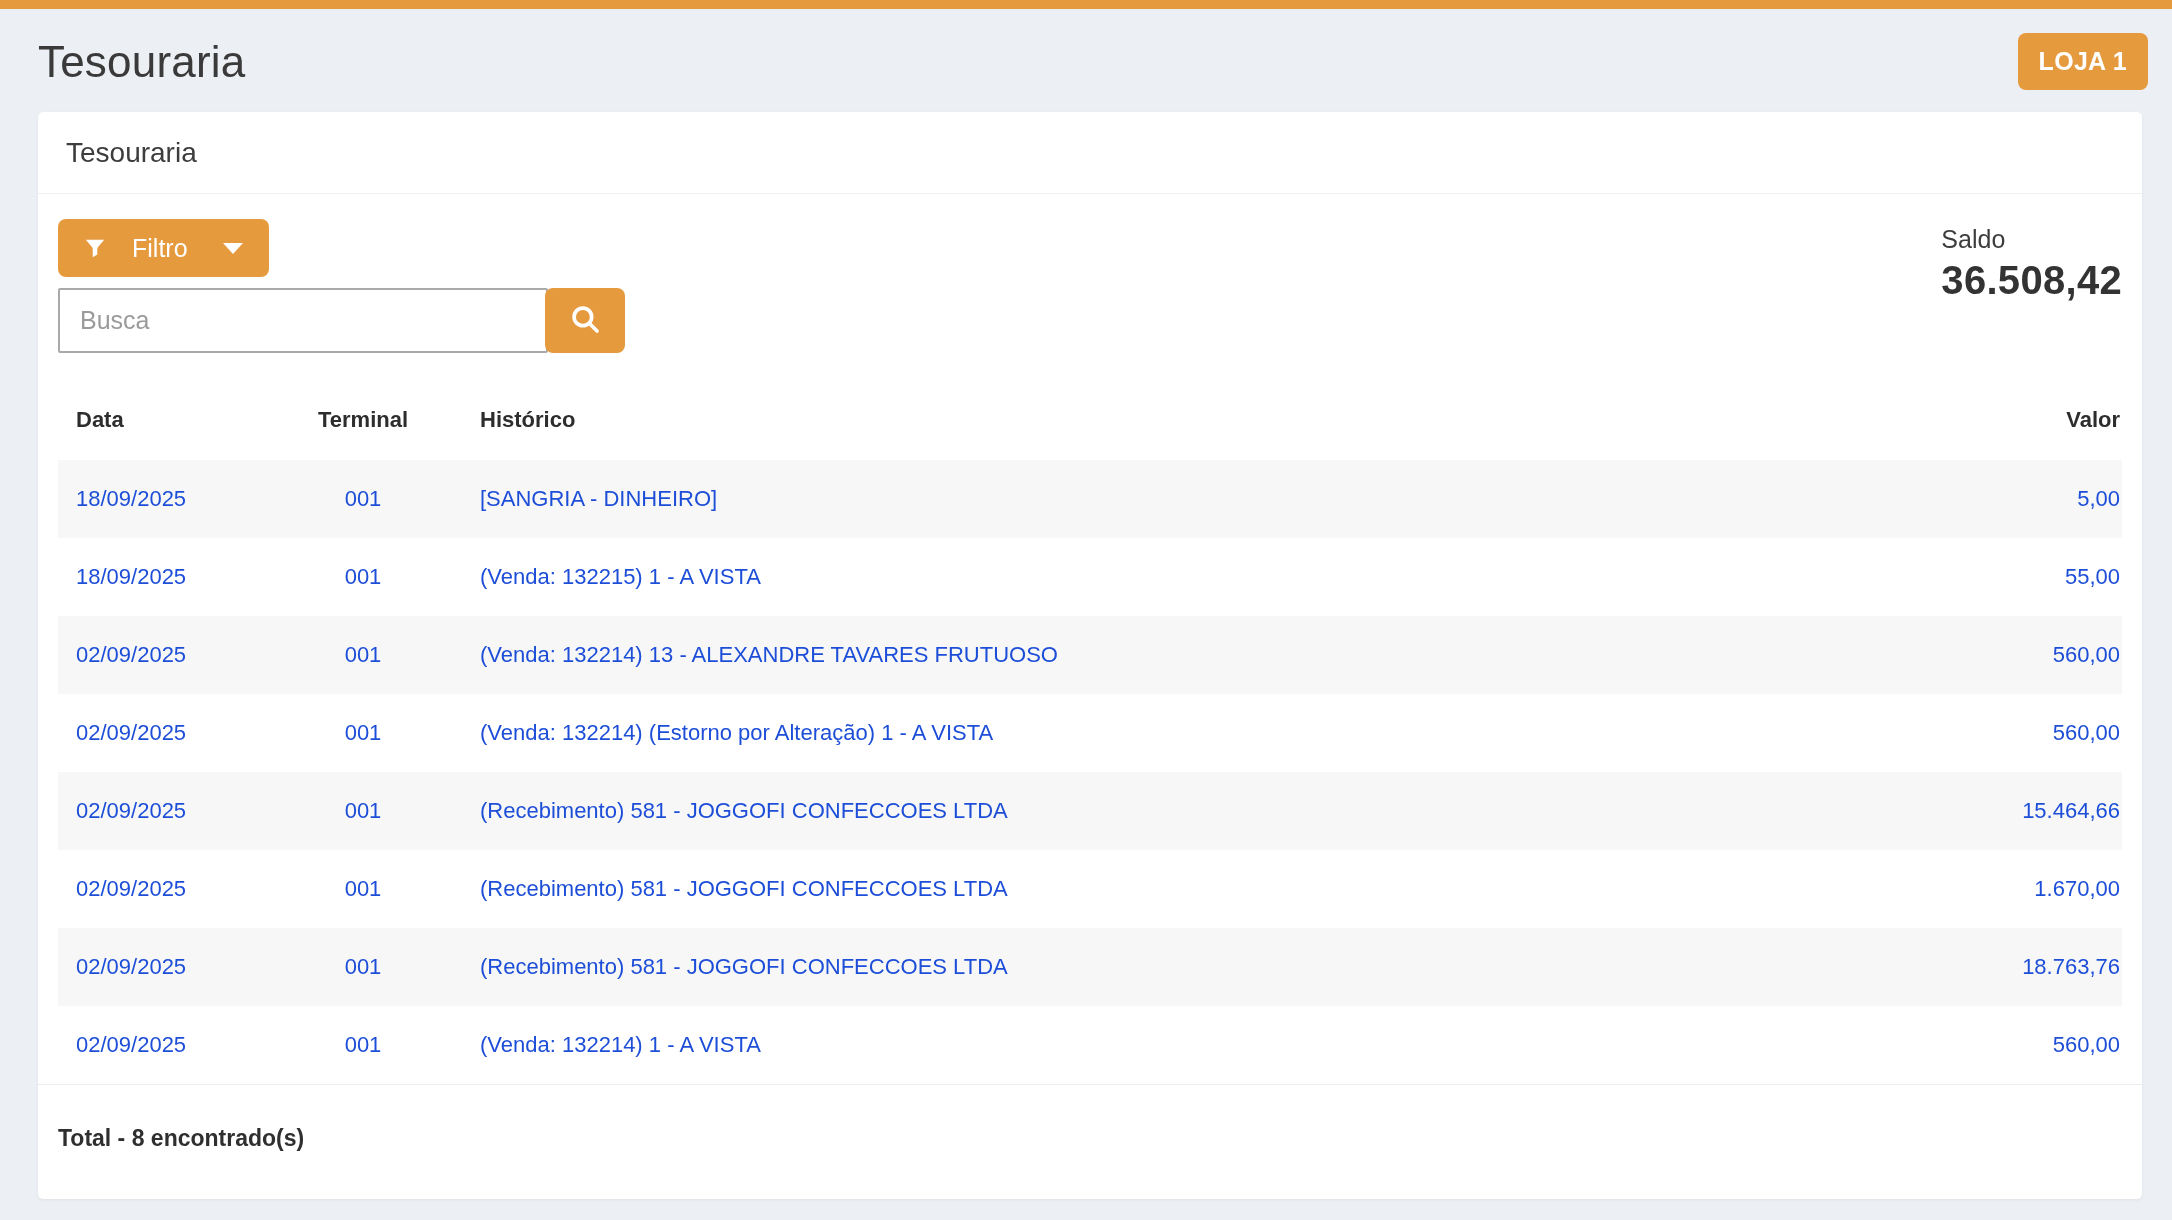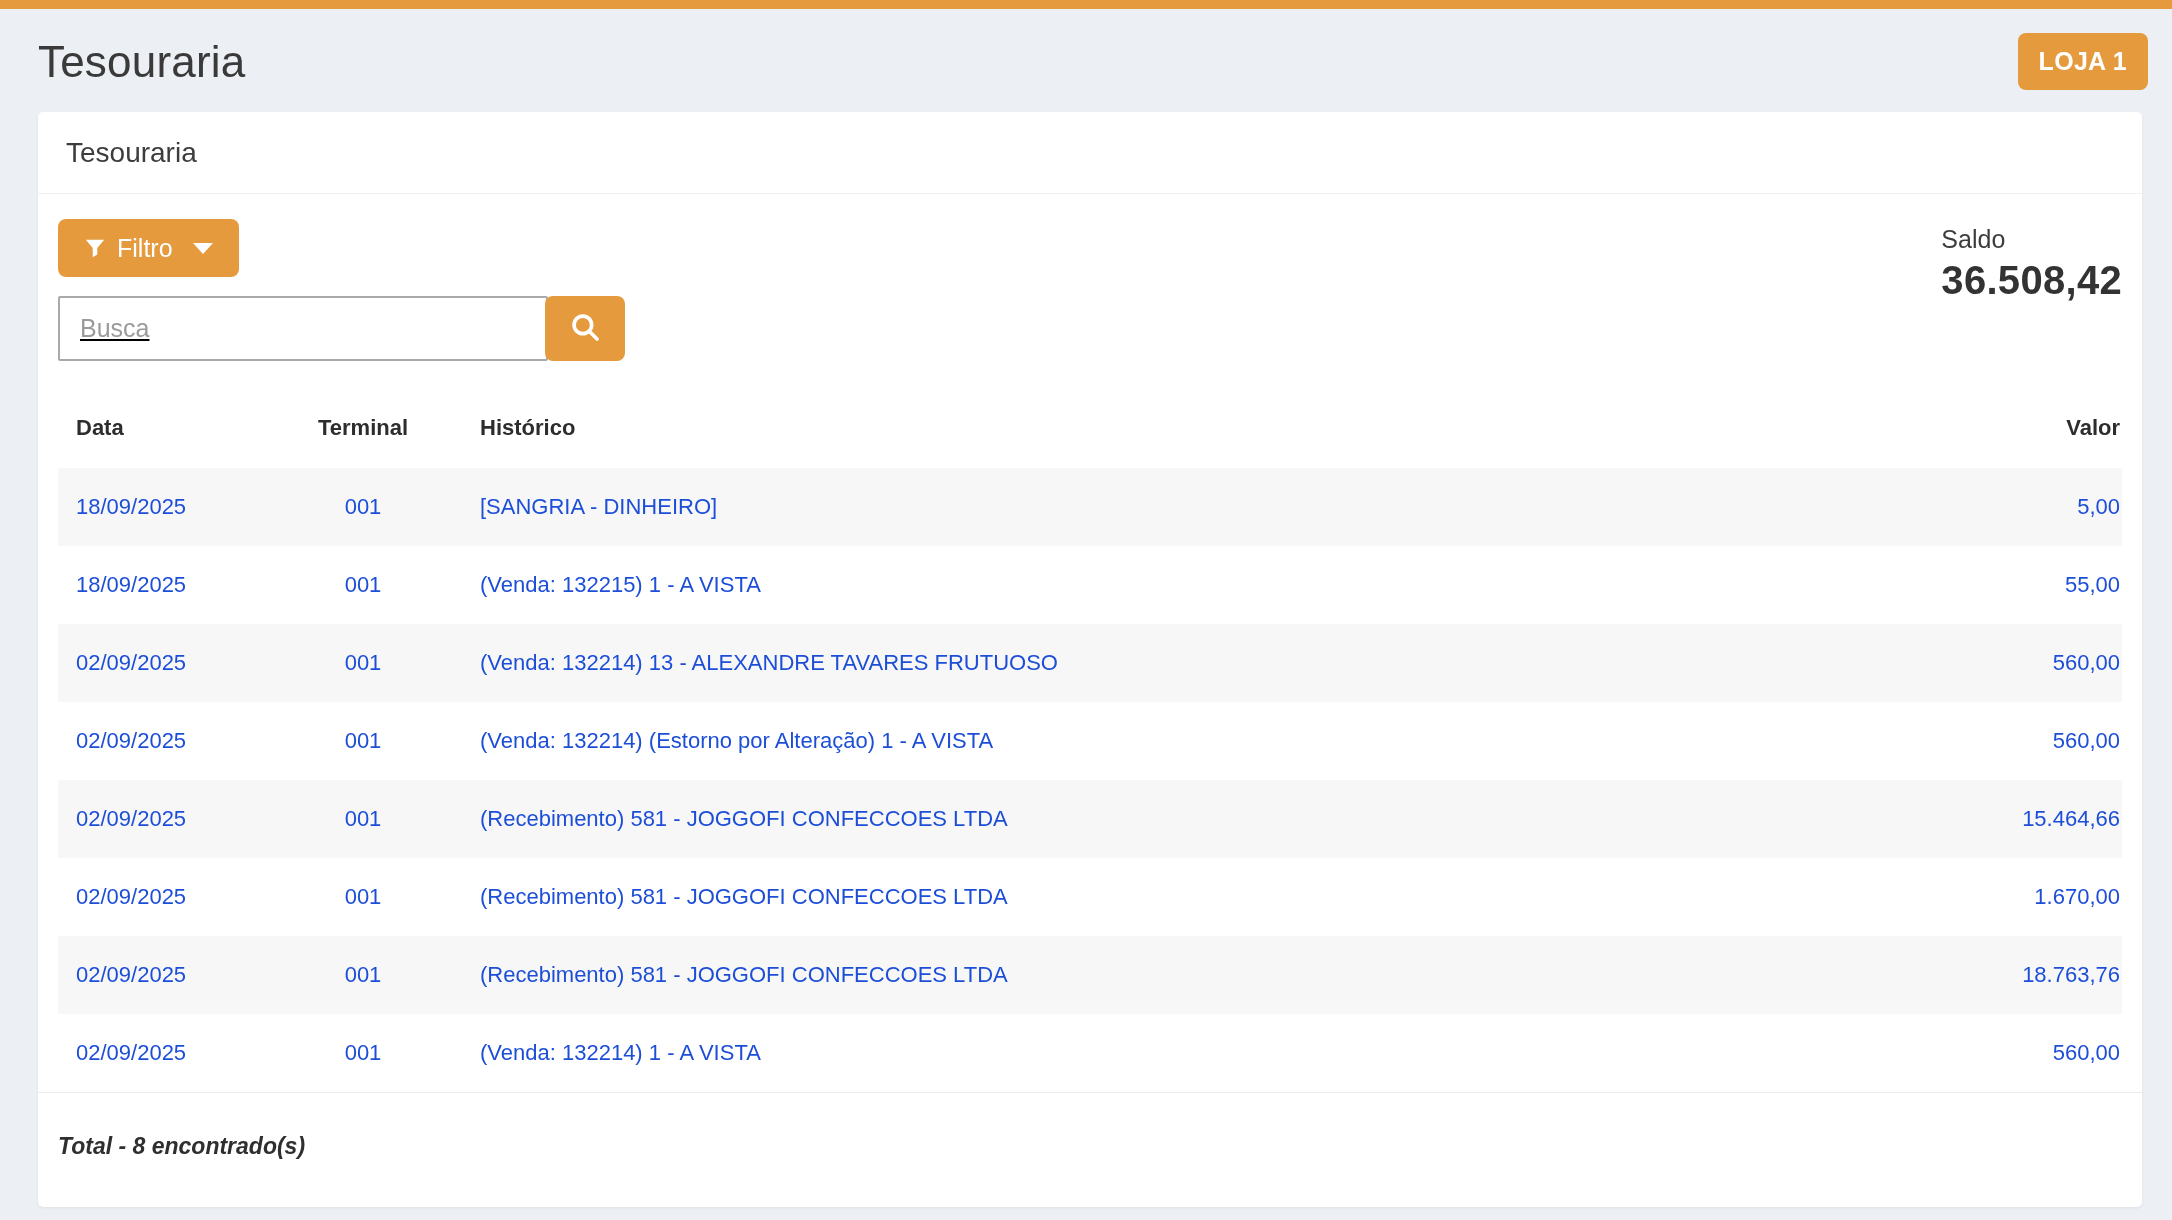--- a/index.html
+++ b/index.html
@@ -42,36 +42,36 @@
   .card-header {
     padding: 25px 28px 24px;
     font-size: 28px; color: #3d3d3d;
     border-bottom: 1px solid #f0f0f0;
   }
   .card-body { padding: 25px 20px 0; }
 
   .toolbar { display: flex; justify-content: space-between; align-items: flex-start; }
 
   .btn-filter {
-    display: inline-flex; align-items: center; gap: 11px;
+    display: inline-flex; align-items: center; gap: 26px;
     background: var(--accent); color: #fff;
     border: none; border-radius: 8px;
     height: 58px; padding: 0 26px;
     font-size: 25px; font-family: "Liberation Sans", sans-serif;
     cursor: pointer;
   }
   .btn-filter svg { display: block; }
   .caret-down {
     width: 0; height: 0; margin-left: 9px;
     border-left: 10px solid transparent;
     border-right: 10px solid transparent;
     border-top: 11px solid #ffffff;
   }
 
-  .search-row { display: flex; align-items: flex-start; margin-top: 19px; text-decoration: underline; }
+  .search-row { display: flex; align-items: flex-start; margin-top: 11px; }
   .search-input {
     width: 490px; height: 65px;
     border: 2px solid #a9a9a9; border-radius: 2px;
     font-size: 25px; padding: 0 20px; color: #444;
     font-family: "Liberation Sans", sans-serif;
     outline: none; background: #fff;
   }
   .search-input::placeholder { color: #9b9b9b; }
   .btn-search {
     width: 80px; height: 65px; margin-left: -3px;
@@ -99,21 +99,21 @@
   .tx-table th:nth-child(1), .tx-table td:nth-child(1) { width: 230px; padding-left: 18px; }
   .tx-table th:nth-child(2), .tx-table td:nth-child(2) { width: 150px; text-align: center; }
   .tx-table th:nth-child(3), .tx-table td:nth-child(3) { padding-left: 42px; }
   .tx-table th:nth-child(4), .tx-table td:nth-child(4) { text-align: right; padding-right: 2px; }
   .tx-table tbody tr:nth-child(odd) { background: var(--stripe); }
   .tx-table tbody tr { cursor: pointer; }
 
   .card-footer {
     border-top: 1px solid #ececec;
     padding: 40px 20px 47px;
-    font-size: 23px; font-weight: 700; color: #2f2f2f; font-style: italic;
+    font-size: 23px; font-weight: 700; color: #2f2f2f;
   }
 </style>
 </head>
 <body style="background: rgb(236, 239, 243);">
 
 <div class="topbar"></div>
 
 <div class="page-header">
   <div class="page-title">Tesouraria</div>
   <div class="badges">

